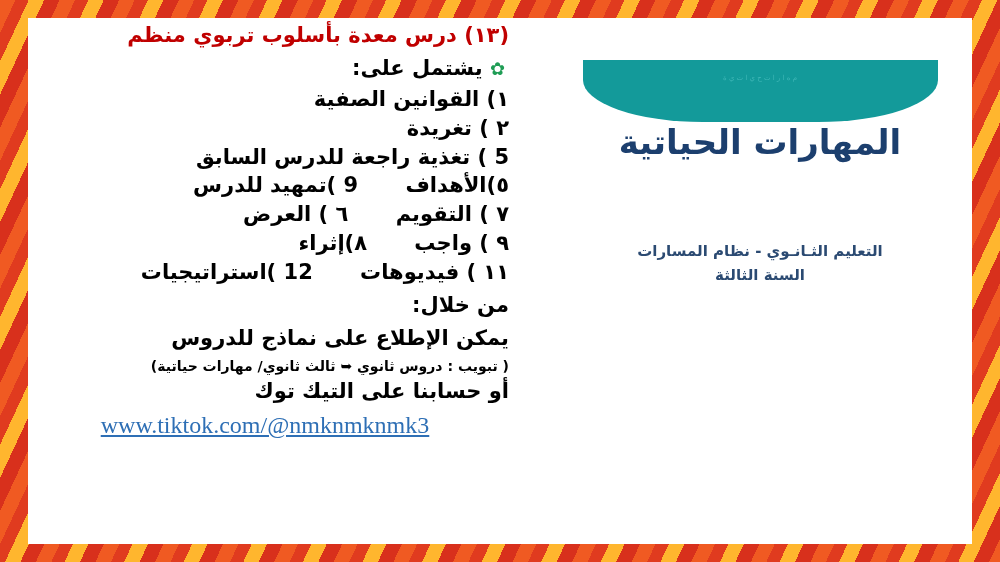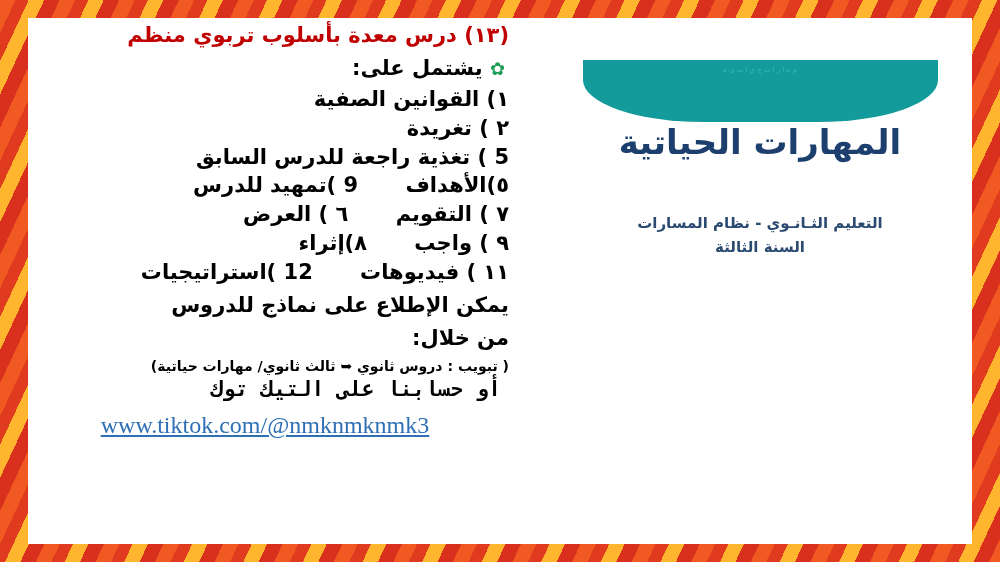--- a/index.html
+++ b/index.html
@@ -51,36 +51,36 @@
     position: relative;
     width: 355px;
     height: 62px;
     margin: 0 auto 0 auto;
     background: #139a9a;
     border-radius: 0 0 120px 120px / 0 0 42px 42px;
     overflow: hidden;
   }
   .swoosh-text {
     position: absolute;
-    top: 6px;
+    top: 14px;
     left: 0;
     right: 0;
     text-align: center;
     font-size: 7px;
     letter-spacing: 1px;
     color: #3fb7b7;
   }
   .brand-title {
     font-size: 34px;
     font-weight: bold;
     color: #1c3f6e;
     letter-spacing: 1px;
   }
   .brand-sub1 {
-    margin-top: 52px;
+    margin-top: 80px;
     font-size: 15px;
     font-weight: bold;
     color: #2b4a72;
     letter-spacing: 0.5px;
   }
   .brand-sub2 {
     margin-top: 6px;
     font-size: 15px;
     font-weight: bold;
     color: #2b4a72;
@@ -136,22 +136,21 @@
   .path-line {
     font-size: 14px;
     font-weight: bold;
     color: #000000;
     margin: 6px 0 2px 0;
   }
   .tiktok-line {
     font-size: 21px;
     font-weight: bold;
     color: #000000;
-    margin: 2px 8px 6px 0;
-    font-family: Liberation Mono, monospace;
+    margin: 2px 0 6px 0;
   }
   .link {
     font-size: 24px;
     color: #2e6fb5;
     text-decoration: underline;
     font-family: Liberation Serif, serif;
     direction: ltr;
     display: block;
     text-align: center;
     margin-top: 4px;
@@ -202,21 +201,21 @@
     </div>
     <div class="item">
       <span>٩ ) واجب</span>
       <span class="second">٨)إثراء</span>
     </div>
     <div class="item">
       <span>١١ ) فيديوهات</span>
       <span class="second">12 )استراتيجيات</span>
     </div>
 
+    <div class="note">من خلال:</div>
     <div class="note">يمكن الإطلاع على نماذج للدروس</div>
-    <div class="note">من خلال:</div>
 
     <div class="path-line">( تبويب : دروس ثانوي ➥ ثالث  ثانوي/ مهارات حياتية)</div>
     <div class="tiktok-line">أو حسابنا على التيك توك</div>
 
     <a class="link" href="#">www.tiktok.com/@nmknmknmk3</a>
   </div>
 </div>
 
 </body></html>

